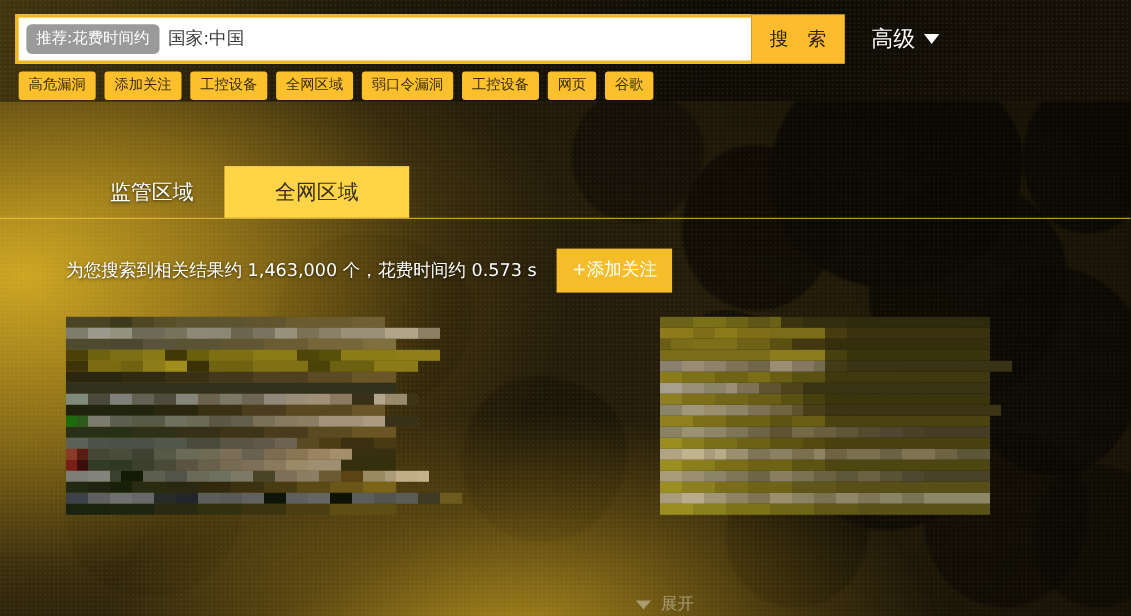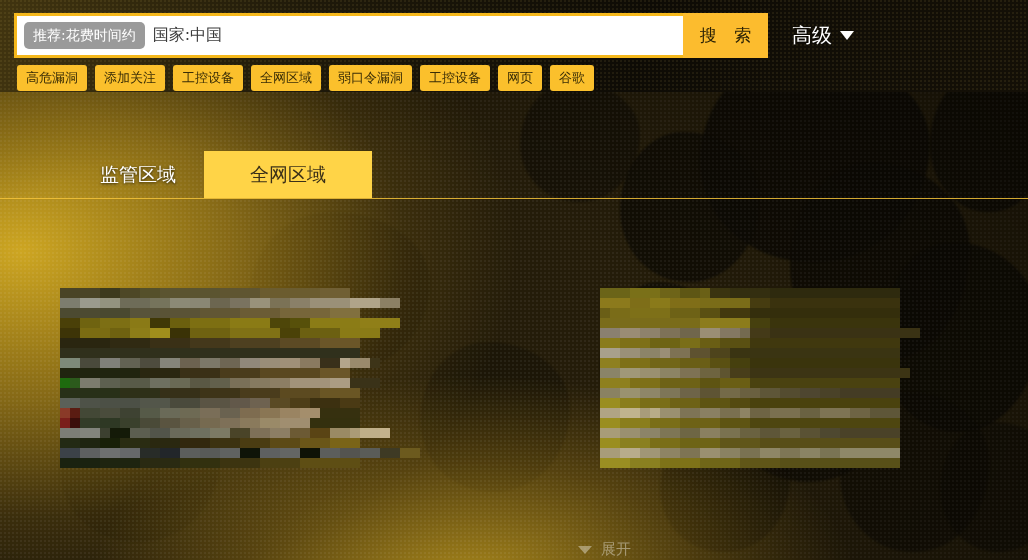--- a/index.html
+++ b/index.html
@@ -335,20 +335,24 @@
   <div id="tabs">
       <div class="tab inactive">
         <span>监管区域</span>
       </div>
       <div class="tab active">
         <span>全网区域</span>
       </div>
     </div>
   <div id="tab-underline"></div>
 
+  <div id="summary-row">
+    <span id="summary-text">为您搜索到相关结果约 1,463,000 个，花费时间约 0.573 s</span>
+    <button id="follow-button">+添加关注</button>
+  </div>
 
   <div id="col-left" class="mosaic-col">
       <div class="mosaic-line">
         <span class="mosaic-cell" style="background: rgb(74, 68, 38);"></span>
         <span class="mosaic-cell" style="background: rgb(74, 68, 38);"></span>
         <span class="mosaic-cell" style="background: rgb(74, 68, 38);"></span>
         <span class="mosaic-cell" style="background: rgb(74, 68, 38);"></span>
         <span class="mosaic-cell" style="background: rgb(60, 58, 29);"></span>
         <span class="mosaic-cell" style="background: rgb(60, 58, 29);"></span>
         <span class="mosaic-cell" style="background: rgb(77, 71, 38);"></span>

